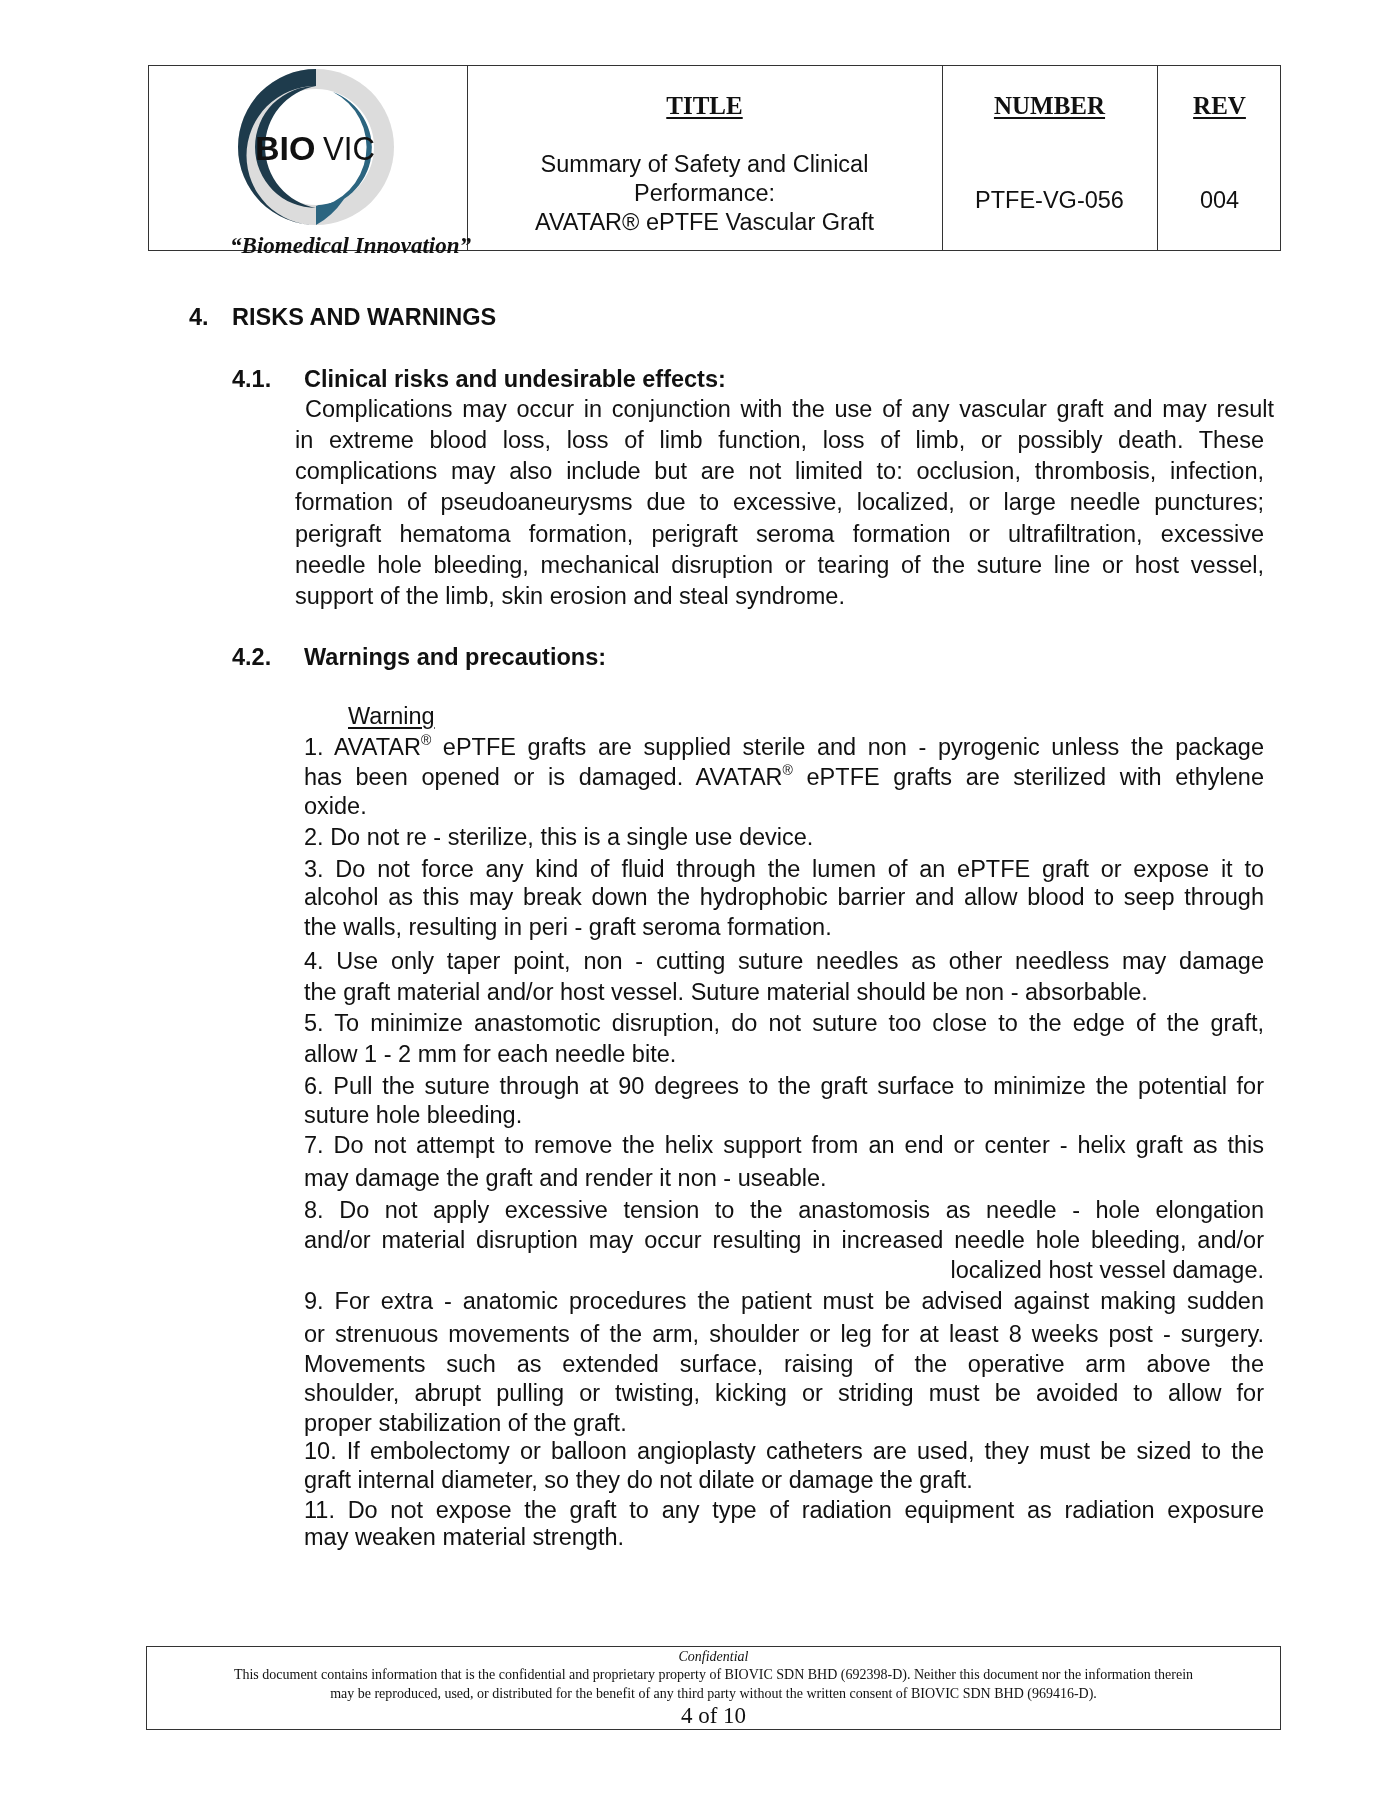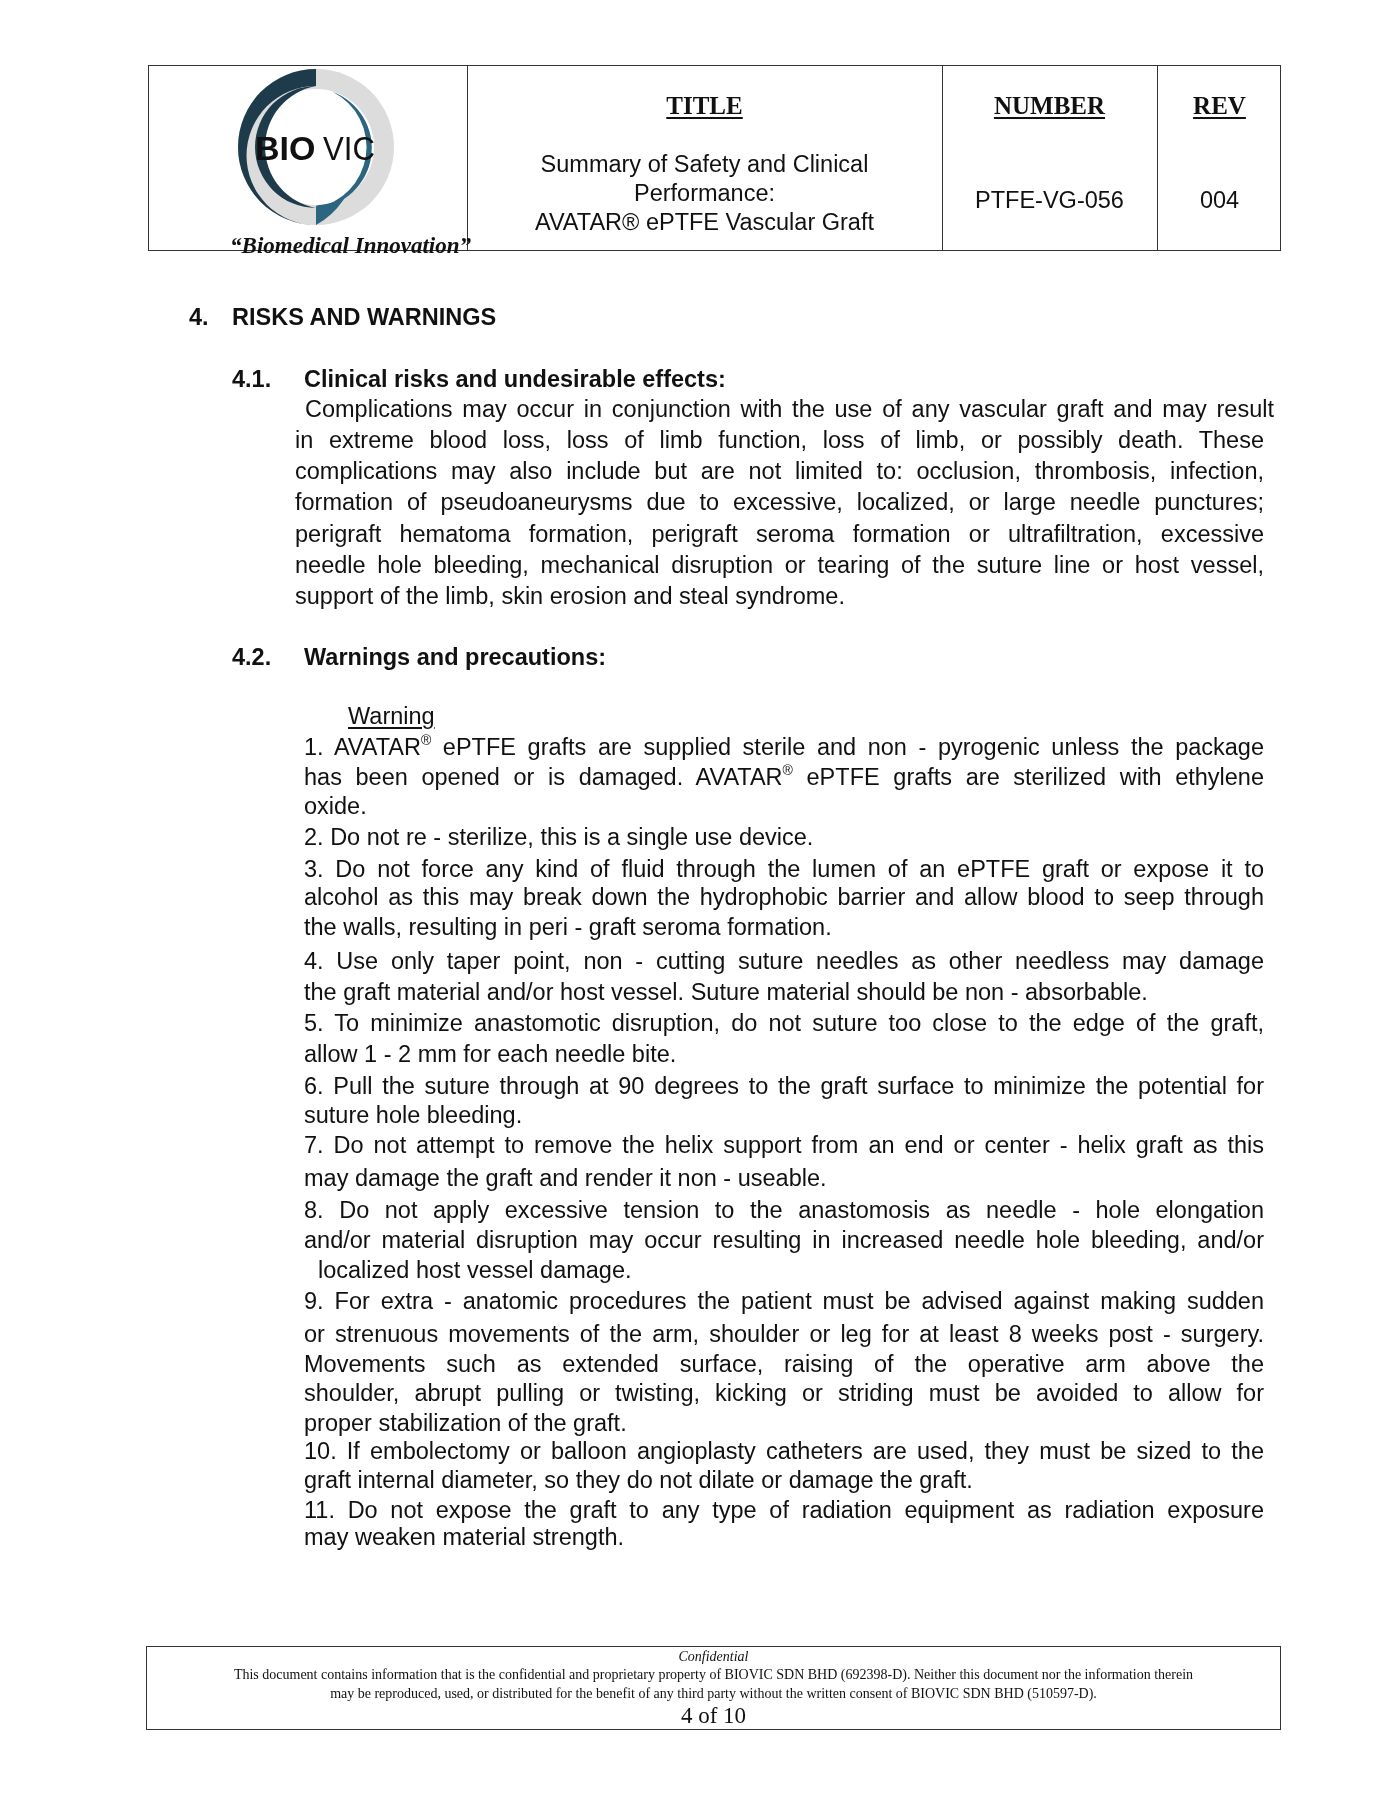--- a/index.html
+++ b/index.html
@@ -91,30 +91,30 @@
     <div class="line just" style="left: 304px; top: 947px; width: 960px;">4. Use only taper point, non - cutting suture needles as other needless may damage</div>
     <div class="line" style="left: 304px; top: 978px; width: 960px;">the graft material and/or host vessel. Suture material should be non - absorbable.</div>
     <div class="line just" style="left: 304px; top: 1009px; width: 960px;">5. To minimize anastomotic disruption, do not suture too close to the edge of the graft,</div>
     <div class="line" style="left: 304px; top: 1040px; width: 960px;">allow 1 - 2 mm for each needle bite.</div>
     <div class="line just" style="left: 304px; top: 1072px; width: 960px;">6. Pull the suture through at 90 degrees to the graft surface to minimize the potential for</div>
     <div class="line" style="left: 304px; top: 1101px; width: 960px;">suture hole bleeding.</div>
     <div class="line just" style="left: 304px; top: 1131px; width: 960px;">7. Do not attempt to remove the helix support from an end or center - helix graft as this</div>
     <div class="line" style="left: 304px; top: 1164px; width: 960px;">may damage the graft and render it non - useable.</div>
     <div class="line just" style="left: 304px; top: 1196px; width: 960px;">8. Do not apply excessive tension to the anastomosis as needle -  hole elongation</div>
     <div class="line just" style="left: 304px; top: 1226px; width: 960px;">and/or material disruption may occur resulting in increased needle hole bleeding, and/or</div>
-    <div class="line" style="left: 318px; top: 1256px; width: 960px;">localized host vessel damage.</div>
+    <div class="line" style="left: 304px; top: 1256px; width: 960px; text-align: right;">localized host vessel damage.</div>
     <div class="line just" style="left: 304px; top: 1287px; width: 960px;">9. For extra - anatomic procedures the patient must be advised against making sudden</div>
     <div class="line just" style="left: 304px; top: 1320px; width: 960px;">or strenuous movements of the arm, shoulder or leg for at least 8 weeks post - surgery.</div>
     <div class="line just" style="left: 304px; top: 1350px; width: 960px;">Movements such as extended surface, raising of the operative arm above the</div>
     <div class="line just" style="left: 304px; top: 1379px; width: 960px;">shoulder, abrupt pulling or twisting, kicking or striding must be avoided to allow for</div>
     <div class="line" style="left: 304px; top: 1409px; width: 960px;">proper stabilization of the graft.</div>
     <div class="line just" style="left: 304px; top: 1437px; width: 960px;">10. If embolectomy or balloon angioplasty catheters are used, they must be sized to the</div>
     <div class="line" style="left: 304px; top: 1466px; width: 960px;">graft internal diameter, so they do not dilate or damage the graft.</div>
     <div class="line just" style="left: 304px; top: 1496px; width: 960px;">11. Do not expose the graft to any type of radiation equipment as radiation exposure</div>
     <div class="line" style="left: 304px; top: 1523px; width: 960px;">may weaken material strength.</div>
   </div>
 
 <div class="ftr">
   <div class="conf">Confidential</div>
   <div class="legal">This document contains information that is the confidential and proprietary property of BIOVIC SDN BHD (692398-D).  Neither this document nor the information therein</div>
-  <div class="legal">may be reproduced, used, or distributed for the benefit of any third party without the written consent of BIOVIC SDN BHD (510597-D).</div>
+  <div class="legal">may be reproduced, used, or distributed for the benefit of any third party without the written consent of BIOVIC SDN BHD (969416-D).</div>
   <div class="page">4 of 10</div>
 </div>
 
 </body></html>

